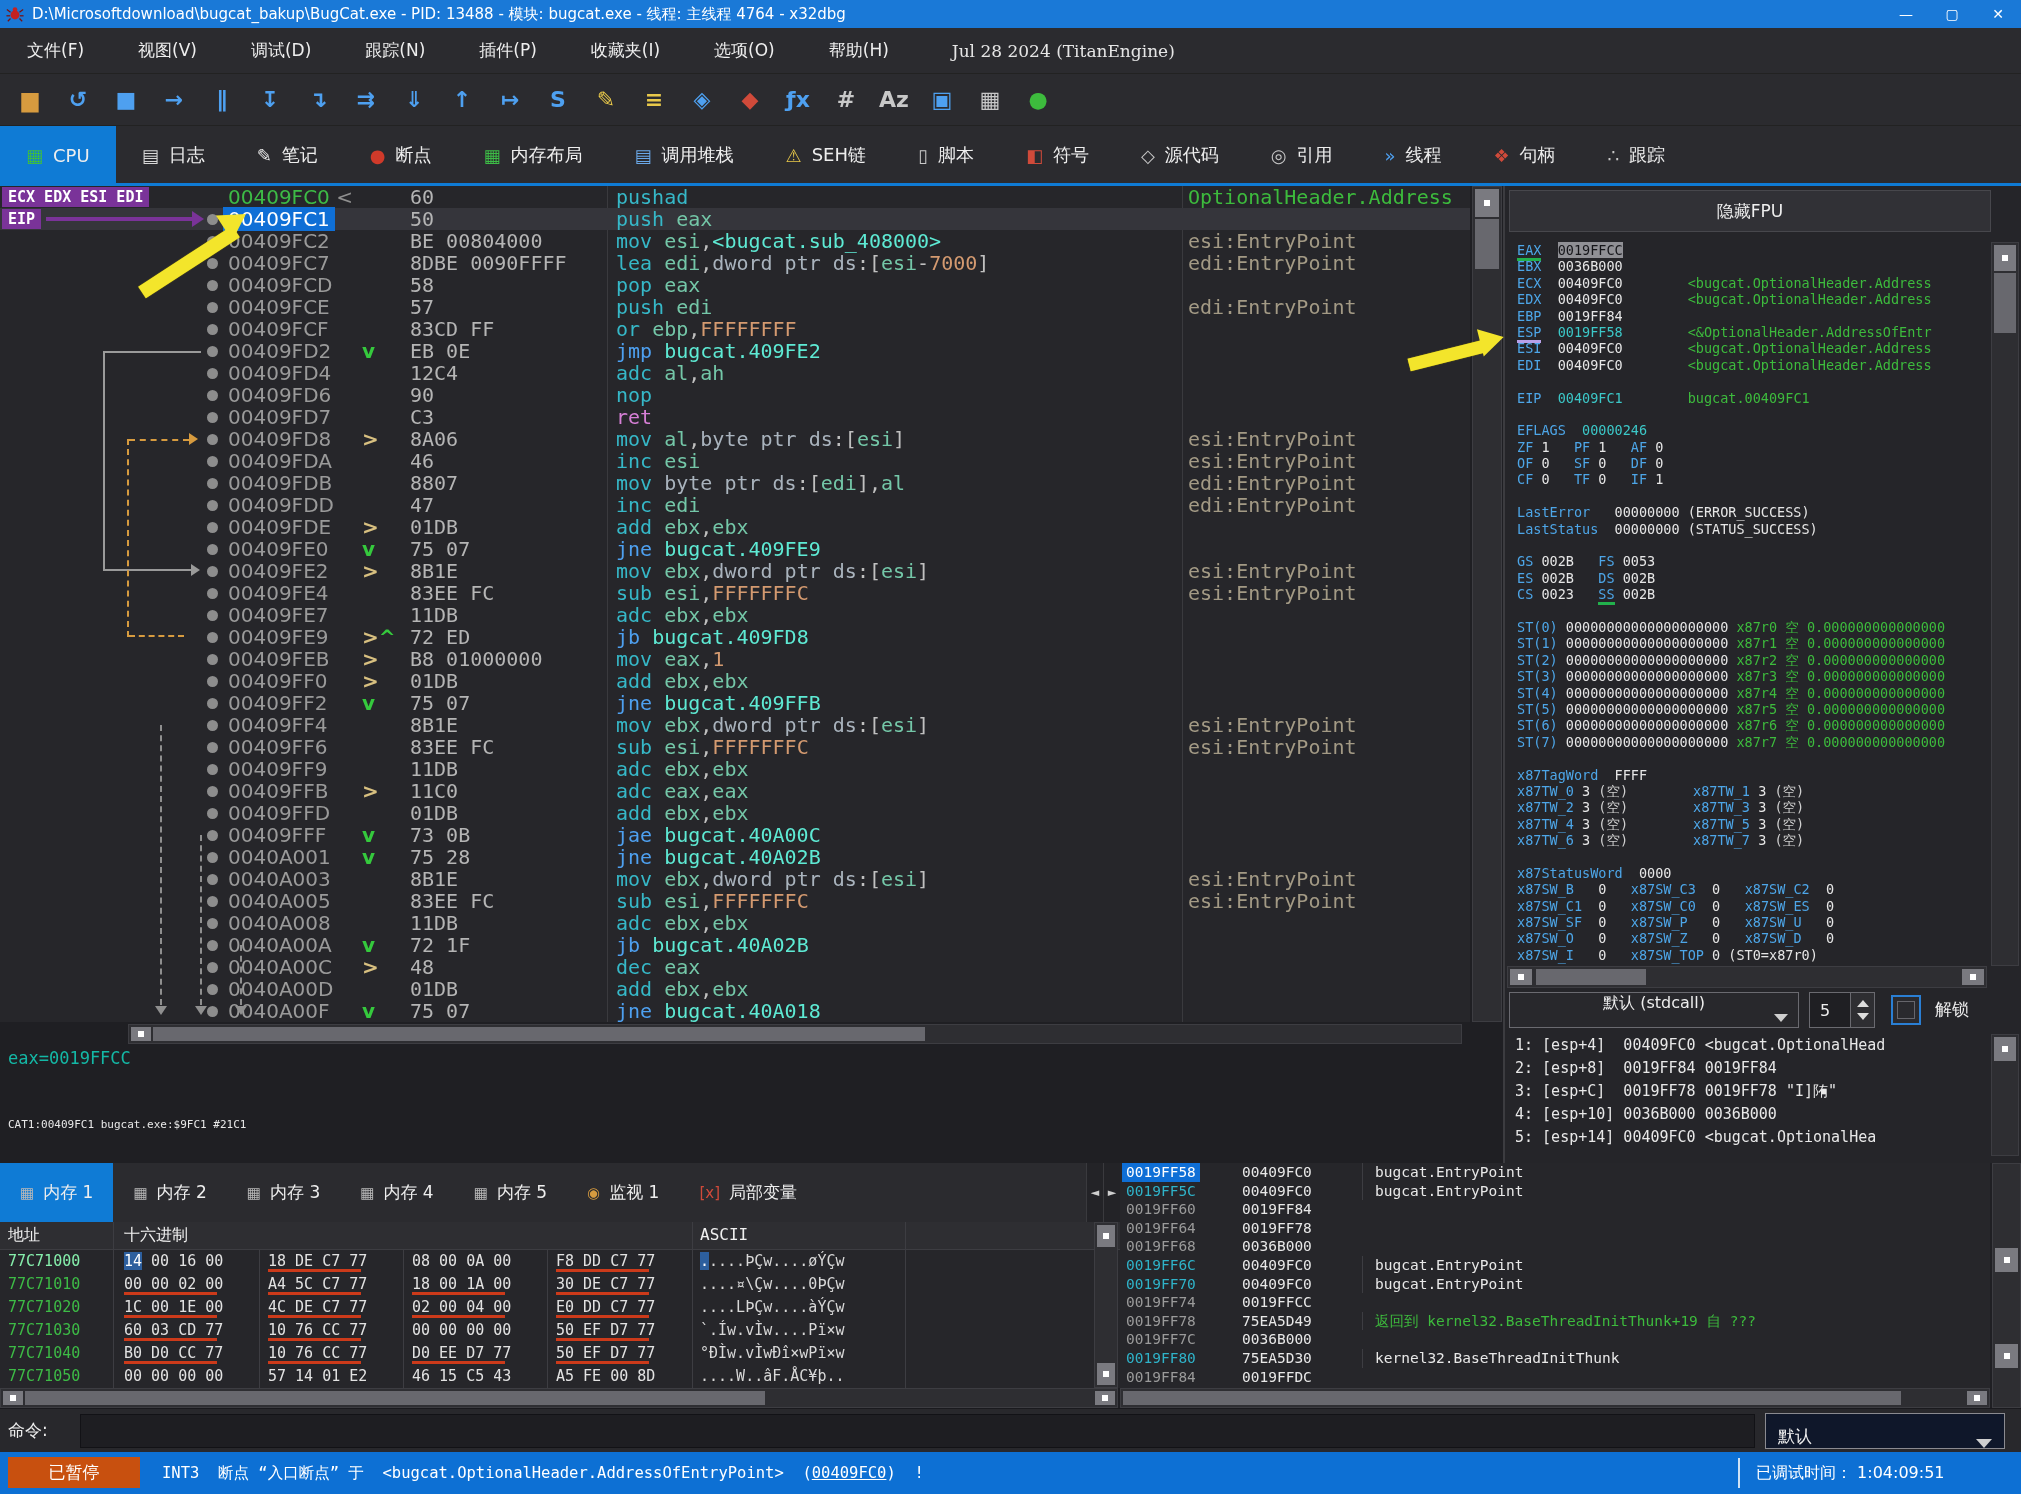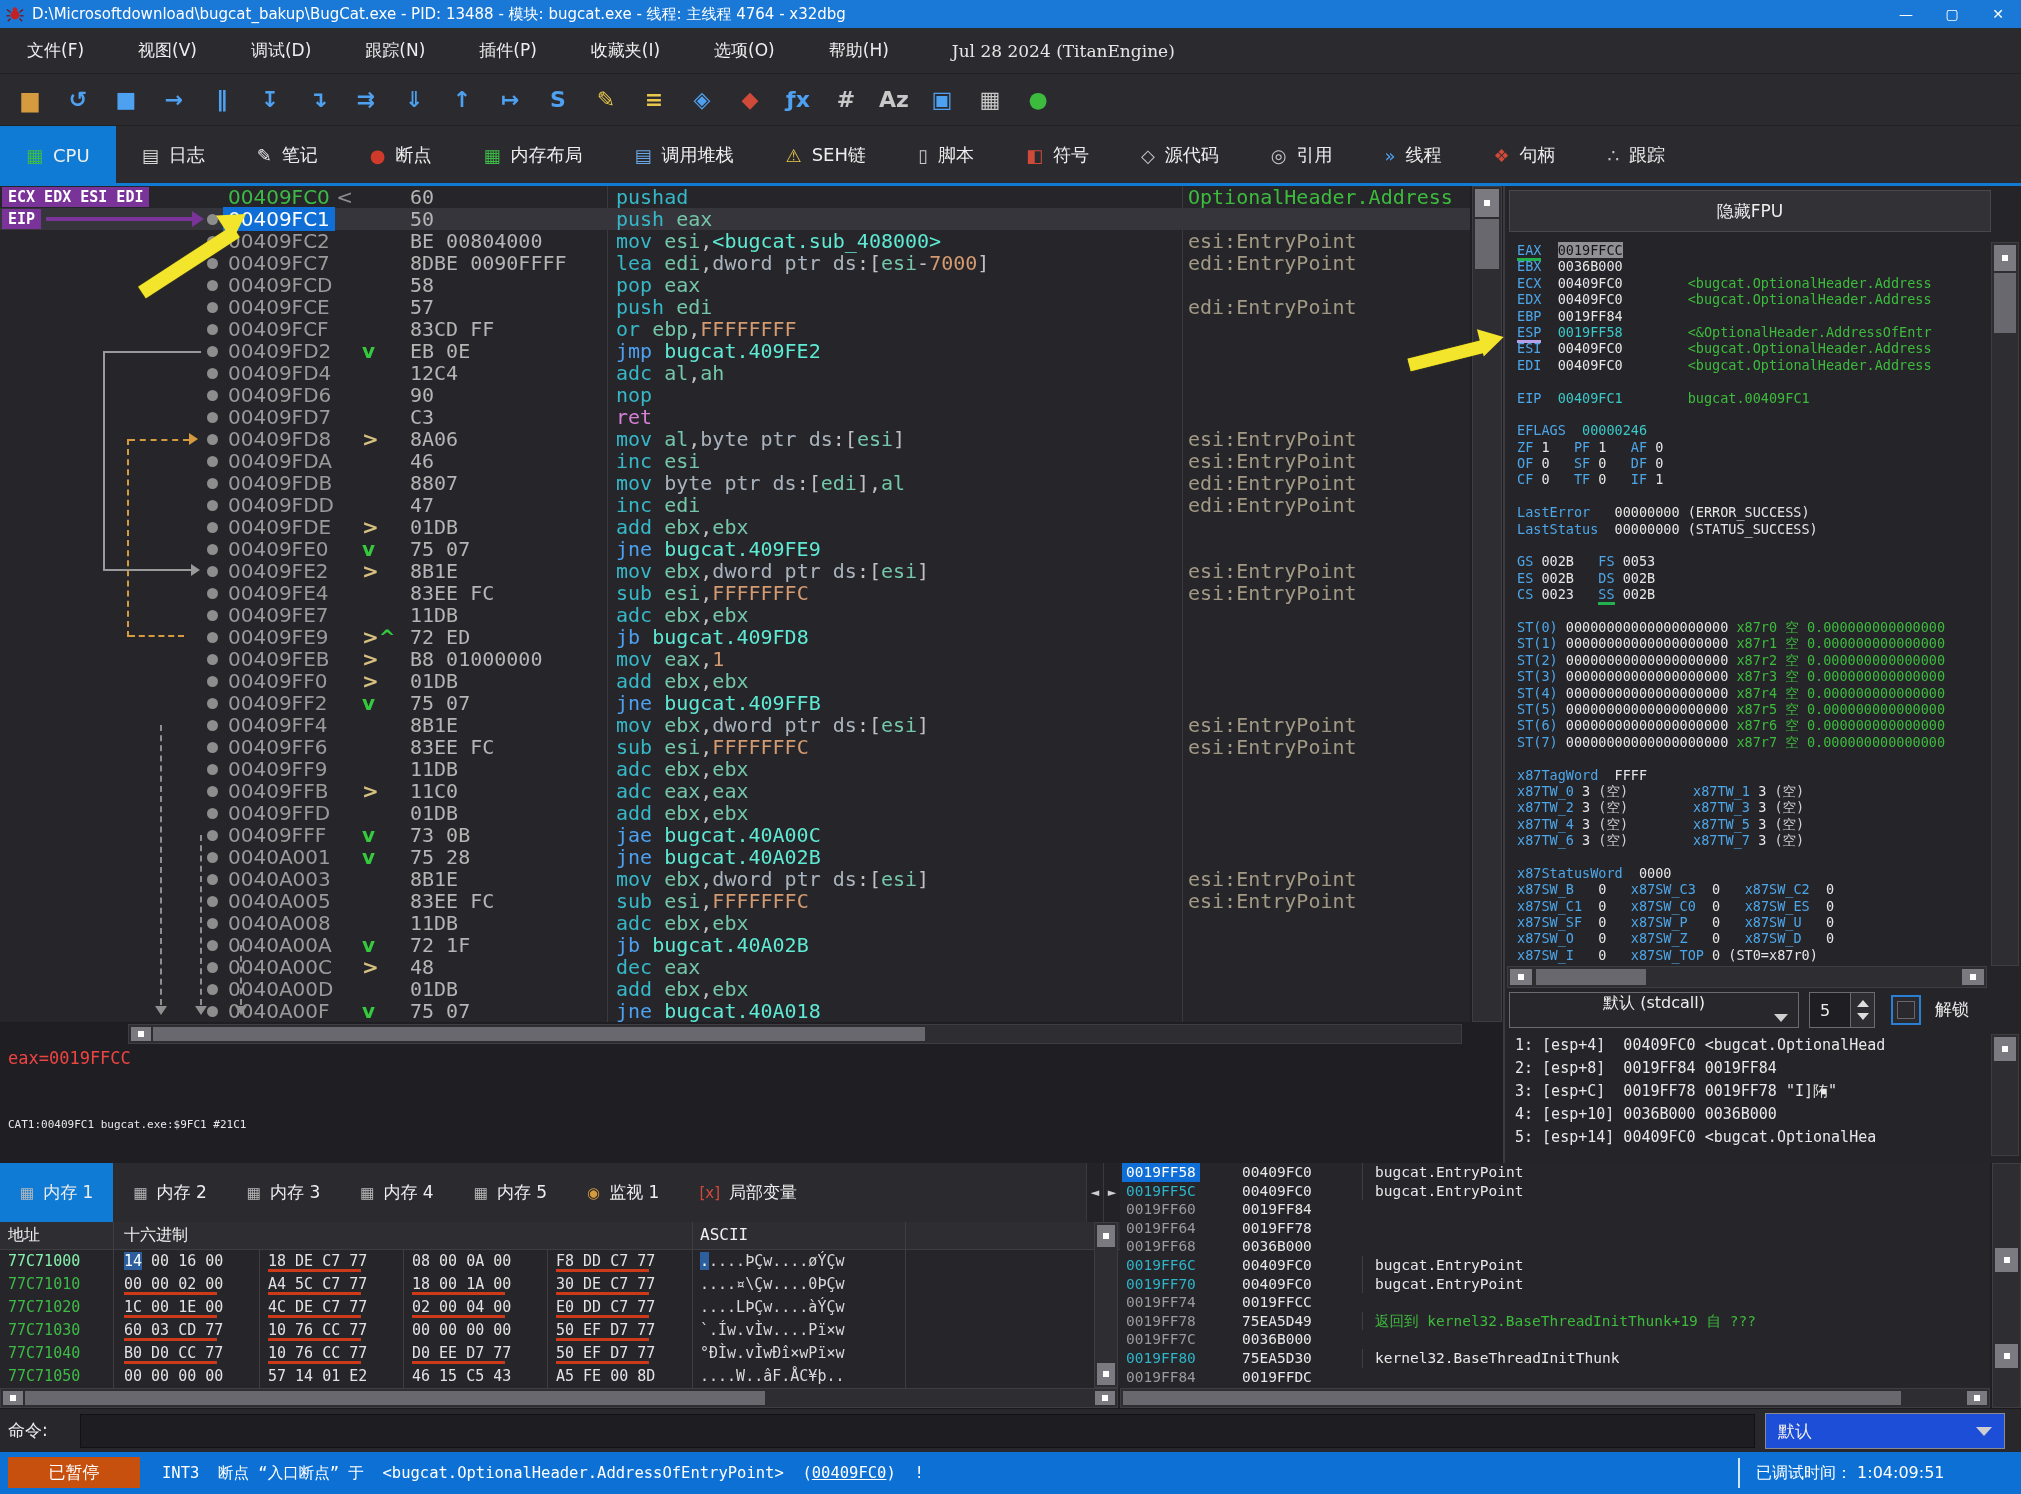--- a/index.html
+++ b/index.html
@@ -81,21 +81,21 @@
   .ya-line { position:absolute; background:#f3e52b; z-index:9; box-shadow:0 0 1px #b9a900; }
   .ya-head { position:absolute; width:0; height:0; z-index:9; }
 
   
   .sbtrack { position:absolute; background:#2e2e32; border:1px solid #3d3d42; }
   .sbthumb { position:absolute; background:#68686e; }
   .sbbox { position:absolute; background:#7a7a80; display:flex; align-items:center; justify-content:center; }
   .sbbox::after { content:""; width:6px; height:6px; background:#fff; }
 
   
-  #info-line { position:absolute; left:8px; top:1048px; color:#ef4444; font-size:17px; }
+  #info-line { position:absolute; left:8px; top:1048px; color:#14b8a6; font-size:17px; }
   #cat-line  { position:absolute; left:8px; top:1118px; color:#e8e8e8; font-size:11px; }
 
   
   #regpane { position:absolute; left:1503px; top:186px; width:518px; height:977px; background:#252529; border-left:2px solid #3c3c40; }
   #fpu-btn { position:absolute; left:4px; top:4px; right:30px; height:42px; background:#313136; border:1px solid #47474c;
     color:#eee; font-size:17px; display:flex; align-items:center; justify-content:center; }
   #reglines { position:absolute; left:12px; top:56px; right:30px; height:724px; overflow:hidden; }
   .rline { height:16.4px; line-height:16.4px; font-size:13.5px; white-space:pre; }
   .rs-rl { color:#4da6e8; }
   .rs-w { color:#e6e6e6; }
@@ -150,22 +150,22 @@
   .s-addr.sel { background:#0f6fd6; color:#fff; padding:0 4px; margin-left:-4px; }
   .s-addr.teal { color:#2fb3c9; } .s-addr.gray { color:#9a9a9a; }
   .s-val { position:absolute; left:122px; color:#e8e8e8; }
   .s-cmt { position:absolute; left:242px; padding-left:12px; border-left:1px solid #3d3d42; width:620px; }
   .s-cmt.w { color:#e8e8e8; } .s-cmt.g { color:#3dbb3d; }
 
   
   #cmdbar { position:absolute; left:0; top:1408px; width:2021px; height:44px; background:#28282c; border-top:1px solid #1a1a1e; }
   #cmd-label { position:absolute; left:8px; top:10px; color:#eee; font-size:17px; }
   #cmd-input { position:absolute; left:80px; top:5px; width:1675px; height:34px; background:#1e1e22; border:1px solid #121216; color:#eee; font-size:16px; padding:0 8px; font-family:"DejaVu Sans Mono",monospace; }
-  #cmd-combo { position:absolute; left:1765px; top:4px; width:240px; height:36px; background:#1d4ed8; border:1px solid #8a8a90;
-    color:#eee; font-size:17px; display:flex; align-items:center; padding:0 12px; }
+  #cmd-combo { position:absolute; left:1765px; top:4px; width:240px; height:36px; background:#0f172a; border:1px solid #8a8a90;
+    color:#eee; font-size:17px; display:flex; align-items:flex-end; padding:0 12px; }
   #cmd-combo .tri { margin-left:auto; width:0; height:0; border-left:8px solid transparent; border-right:8px solid transparent; border-top:9px solid #cfcfcf; }
 
   
   #statusbar { position:absolute; left:0; top:1452px; width:2021px; height:42px; background:#0d70d4; color:#fff; font-size:16px; }
   #pause-badge { position:absolute; left:8px; top:5px; width:132px; height:31px; background:#c8500f; color:#fff;
     display:flex; align-items:center; justify-content:center; font-size:17px; }
   #status-text { position:absolute; left:162px; top:11px; white-space:pre; font-family:"DejaVu Sans Mono",monospace; font-size:15.5px; }
   #status-link { text-decoration:underline; }
   #status-div { position:absolute; left:1738px; top:6px; width:2px; height:30px; background:#cfe2f5; }
   #debug-time { position:absolute; left:1756px; top:11px; font-size:16px; }

